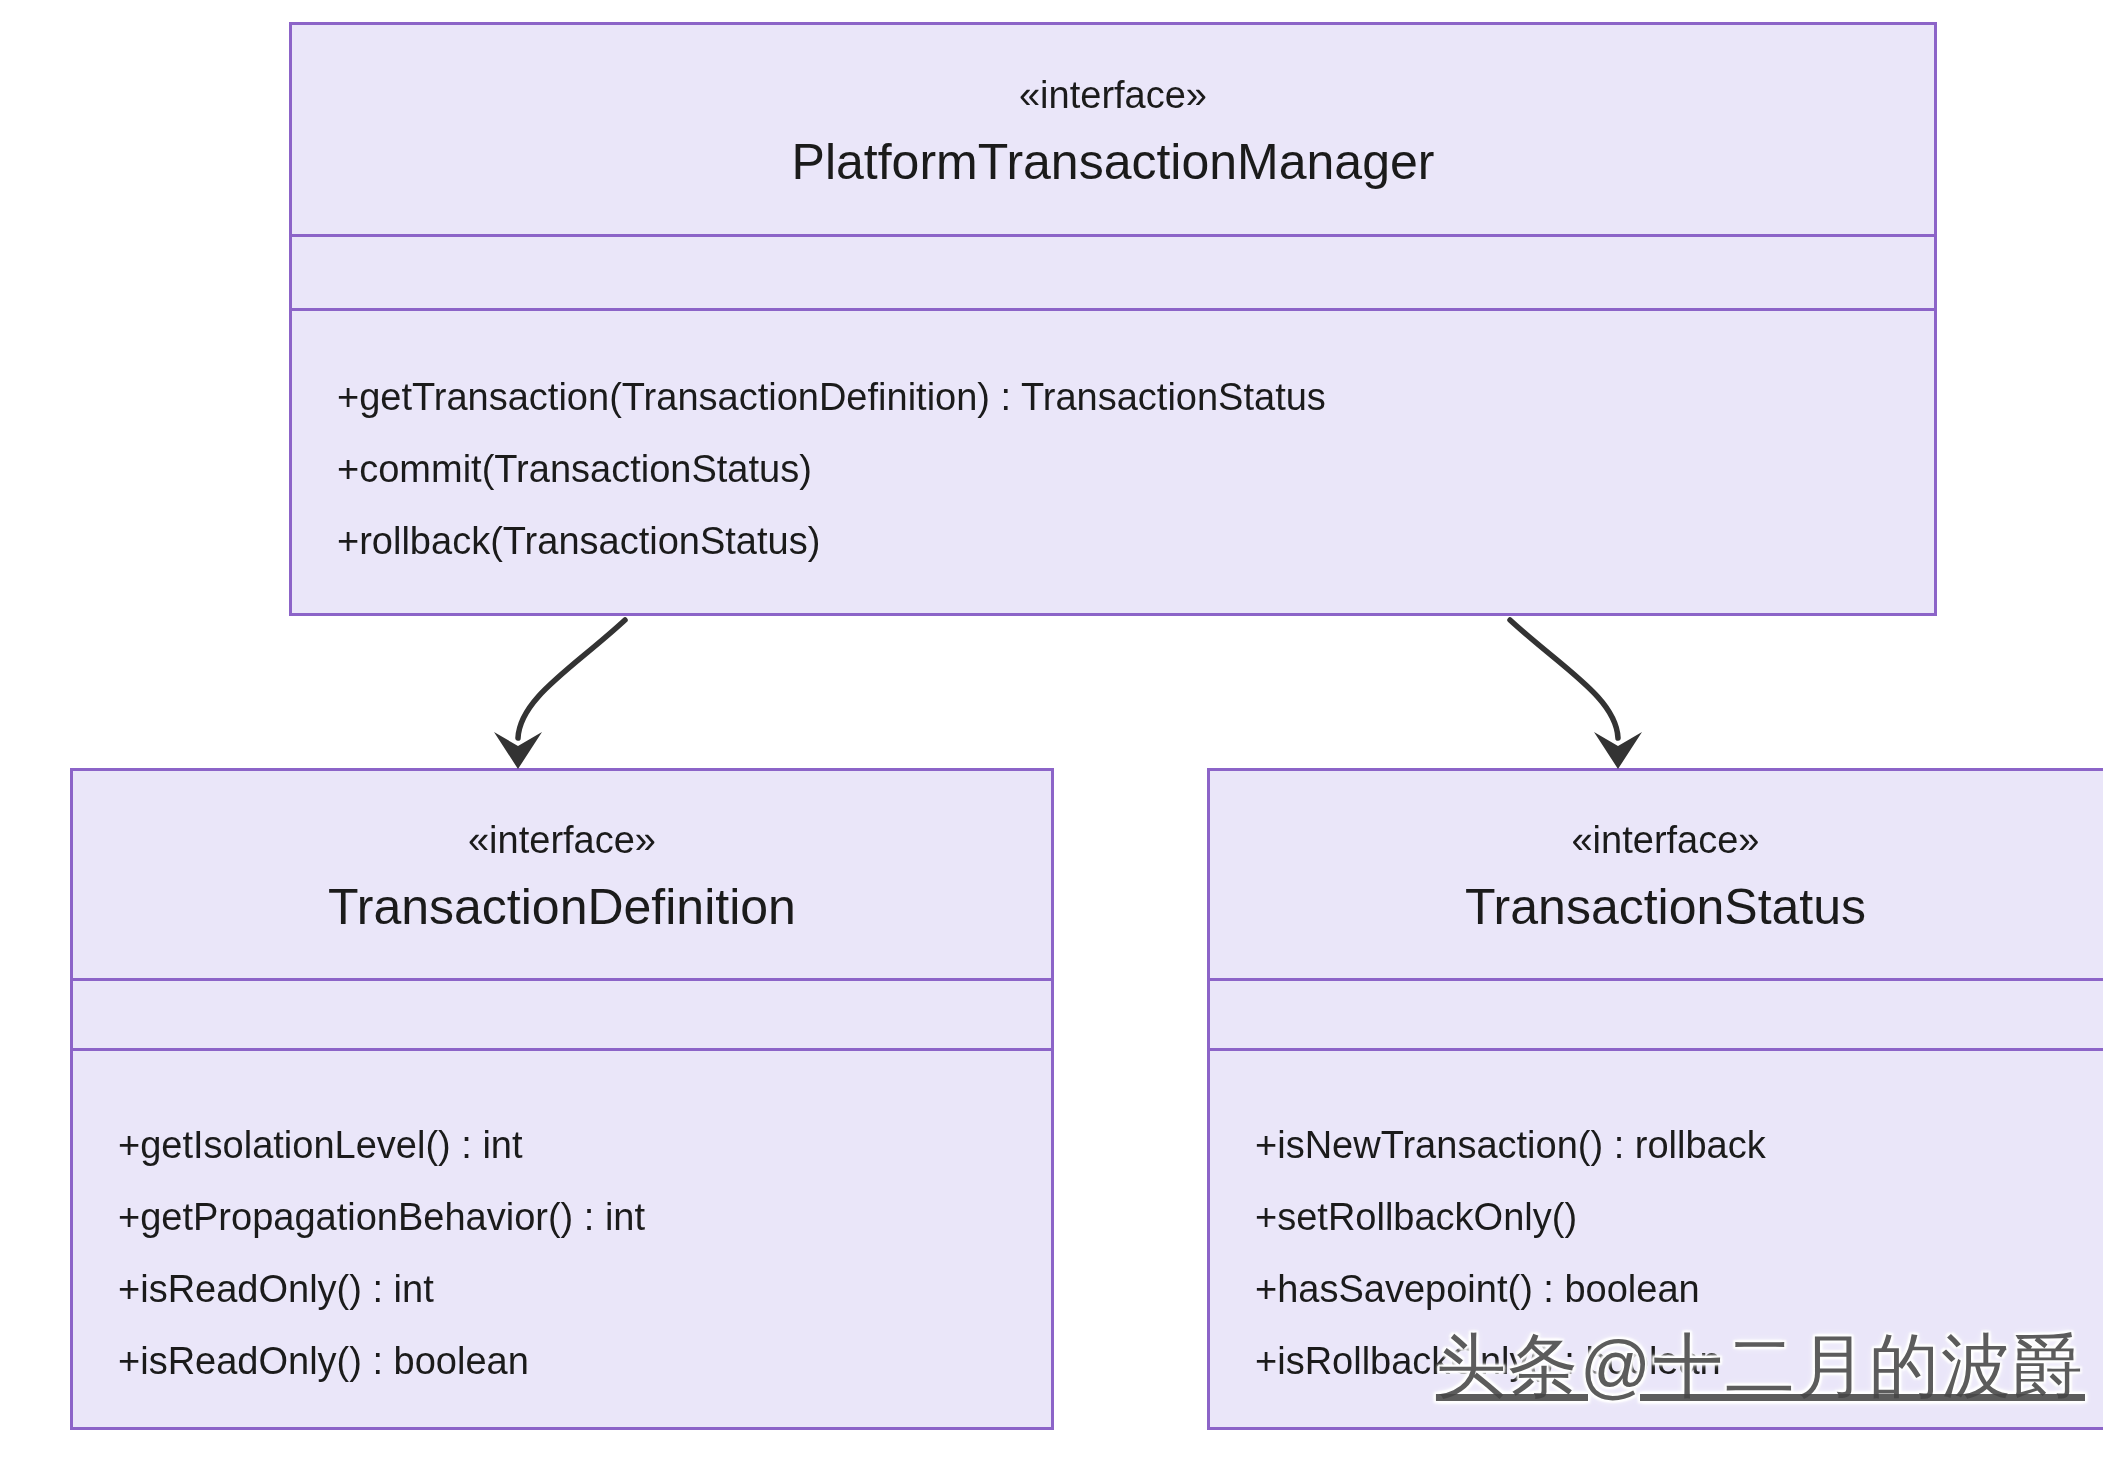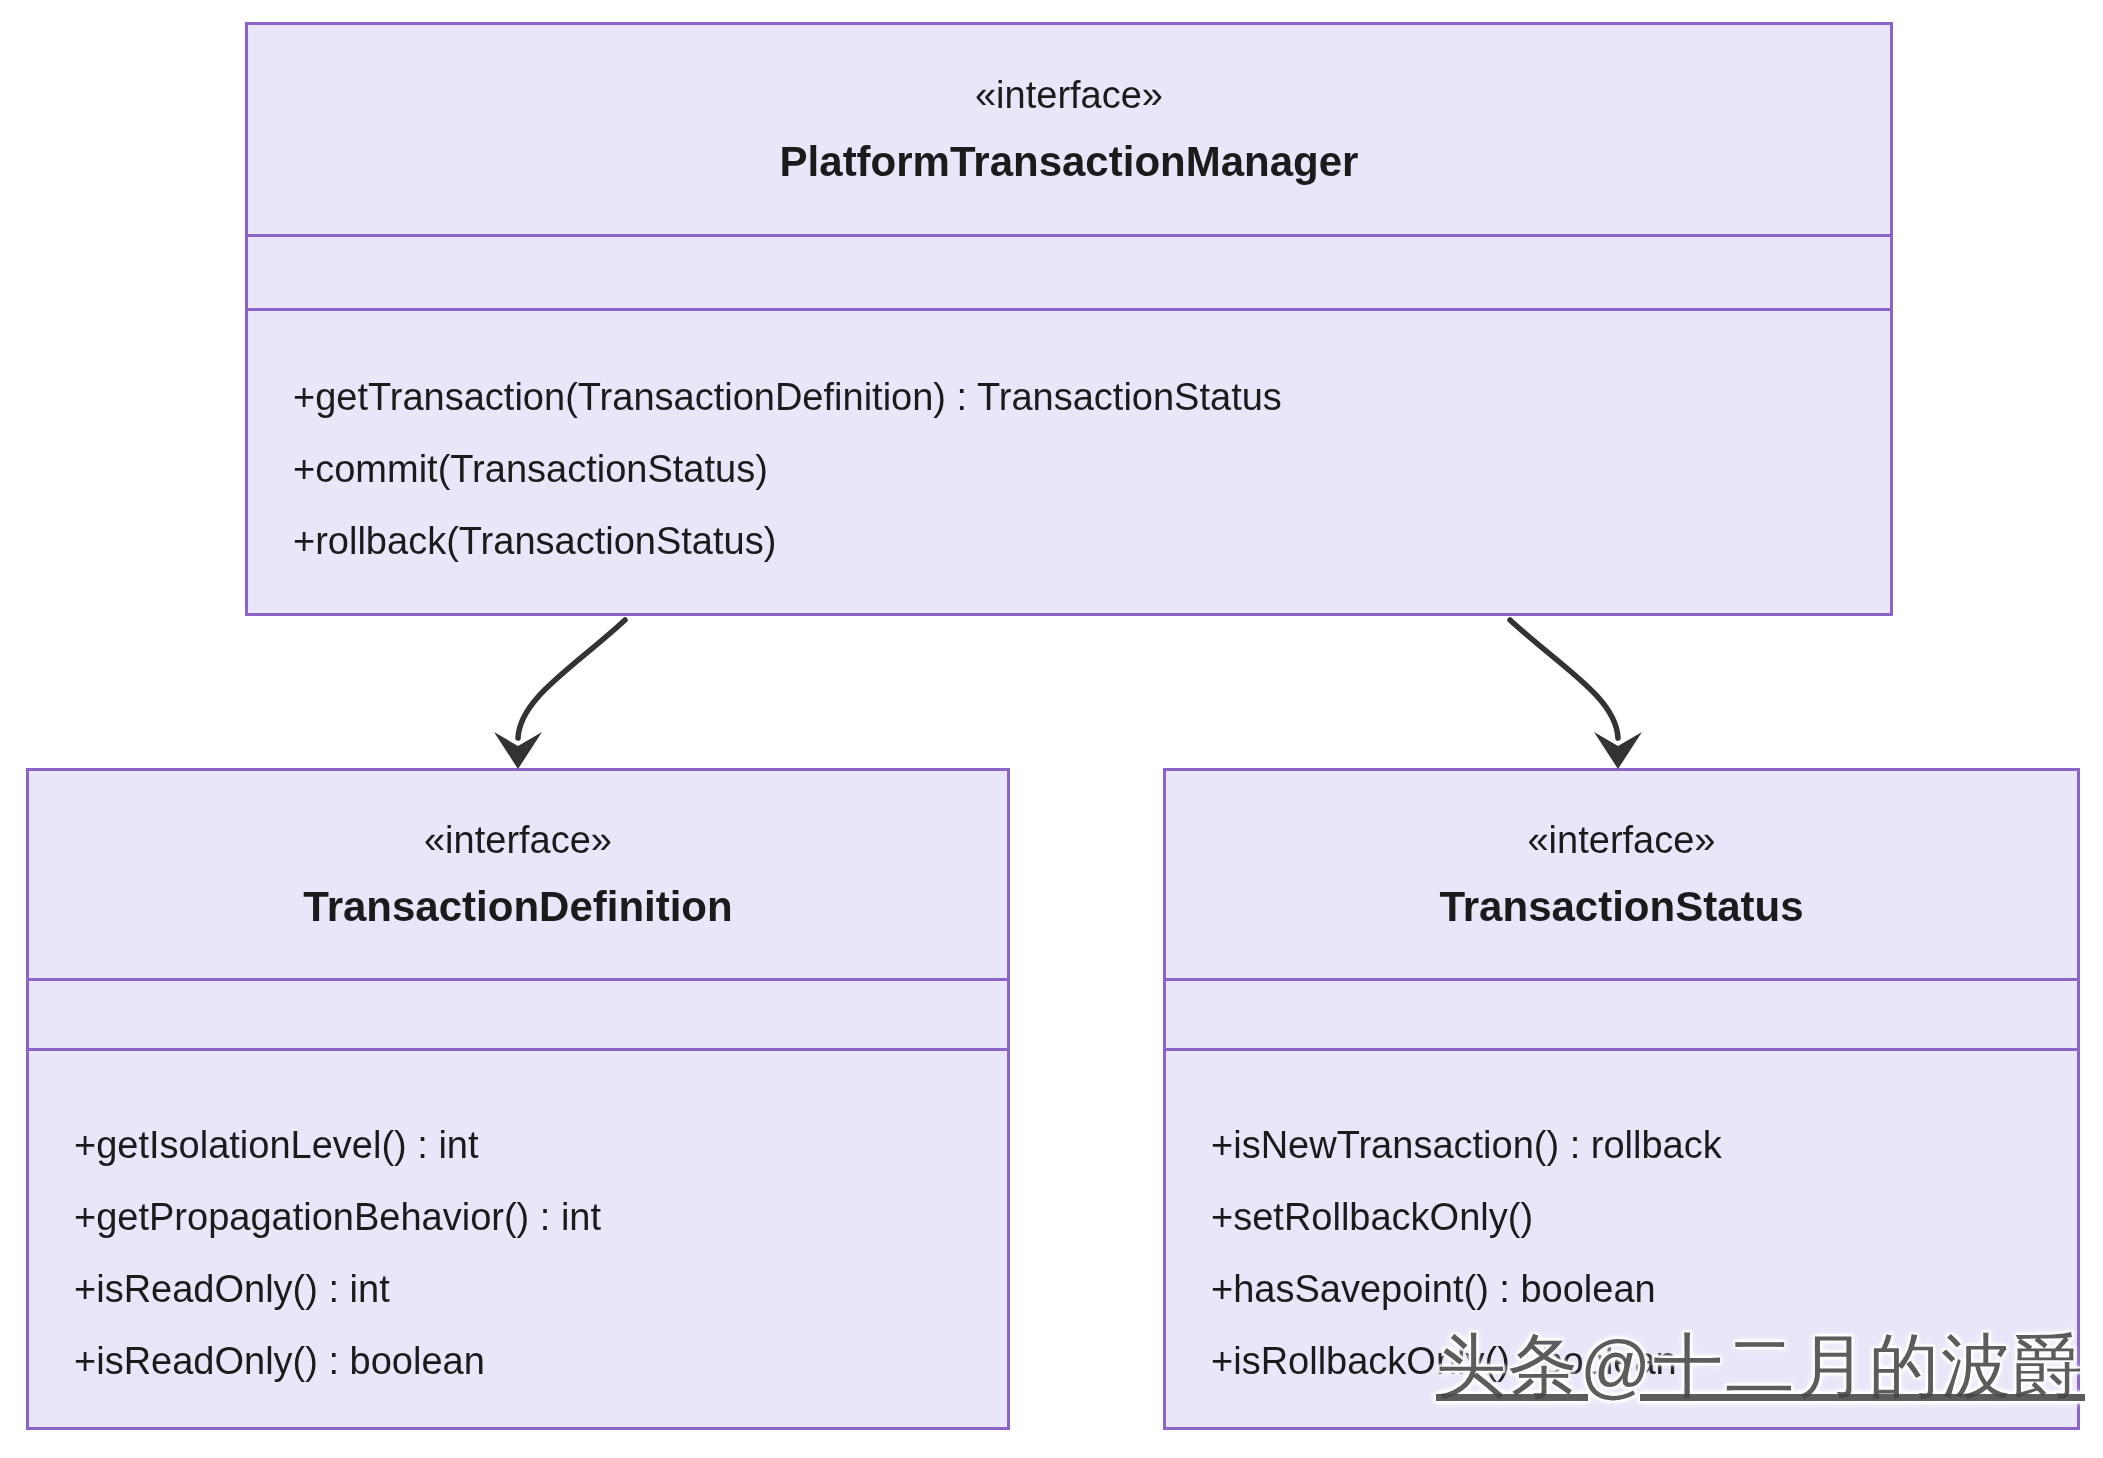--- a/index.html
+++ b/index.html
@@ -11,29 +11,29 @@
   html,body{margin:0;padding:0;background:#ffffff;}
   body{
     width:2103px;height:1458px;position:relative;overflow:hidden;
     font-family:"Liberation Sans", sans-serif;color:var(--text);
   }
   .uml-class{
     position:absolute;
     background:var(--fill);
     border:3px solid var(--border);
     box-sizing:border-box;
-    display:flex;flex-direction:column;
+    display:flex;flex-direction:column;margin-left:44px;
   }
   .uml-title{
     display:flex;flex-direction:column;justify-content:center;align-items:center;
     gap:24px;box-sizing:border-box;
     border-bottom:3px solid var(--border);
   }
   .stereotype{font-size:38px;line-height:40px;}
-  .class-name{font-size:42px;line-height:46px;font-weight:bold;}
+  .class-name{font-size:50px;line-height:46px;font-weight:normal;}
   .uml-attrs{
     box-sizing:border-box;
     border-bottom:3px solid var(--border);
   }
   .uml-methods{
     box-sizing:border-box;flex:1;
     padding-left:45px;
   }
   .uml-methods ul{list-style:none;margin:0;padding:0;}
   .uml-methods li{font-size:38px;line-height:72px;white-space:nowrap;}

